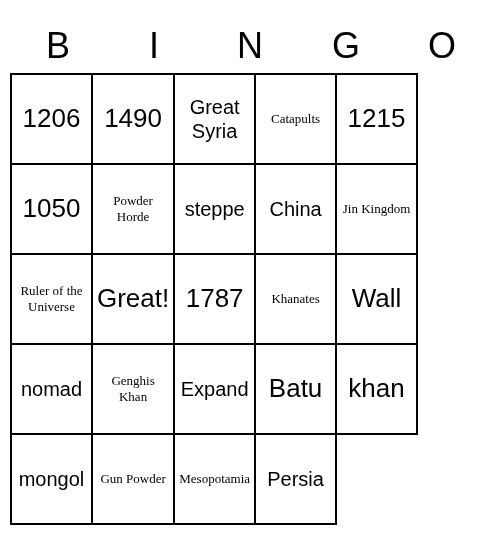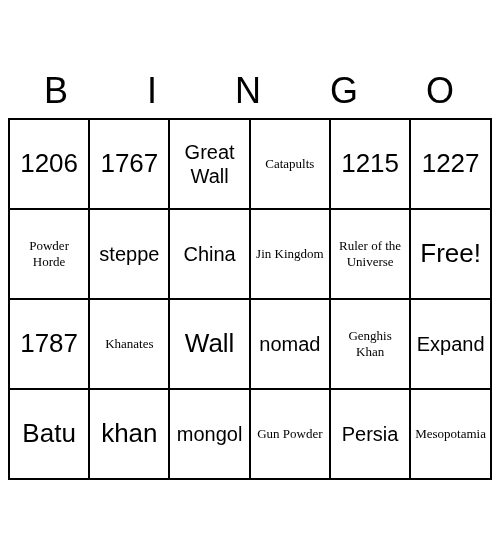--- a/index.html
+++ b/index.html
@@ -28,24 +28,24 @@
       flex: 1;
       text-align: center;
       font-size: 36px;
       font-weight: normal;
       padding: 6px 0;
       border: none;
     }
 
     .bingo-grid {
       display: grid;
-      grid-template-columns: repeat(6, 1fr);
+      grid-template-columns: repeat(5, 1fr);
       border-top: 2px solid #000;
       border-left: 2px solid #000;
-      width: 484px;
+      width: 408px;
     }
 
     .bingo-cell {
       border-right: 2px solid #000;
       border-bottom: 2px solid #000;
       min-height: 90px;
       display: flex;
       align-items: center;
       justify-content: center;
       text-align: center;
@@ -73,37 +73,37 @@
 <div>
   <div class="bingo-header">
   <div class="bingo-header-cell">B</div>
       <div class="bingo-header-cell">I</div>
       <div class="bingo-header-cell">N</div>
       <div class="bingo-header-cell">G</div>
       <div class="bingo-header-cell">O</div>
     </div>
   <div class="bingo-grid">
   <div class="bingo-cell large-text">1206</div>
-      <div class="bingo-cell large-text">1767</div>
-      <div class="bingo-cell medium-text">Great Wall</div>
+      <div class="bingo-cell large-text">1490</div>
+      <div class="bingo-cell medium-text">Great Syria</div>
       <div class="bingo-cell small-text">Catapults</div>
       <div class="bingo-cell large-text">1215</div>
-      <div class="bingo-cell large-text">1227</div>
+      <div class="bingo-cell large-text">1050</div>
       <div class="bingo-cell small-text">Powder Horde</div>
       <div class="bingo-cell medium-text">steppe</div>
       <div class="bingo-cell medium-text">China</div>
       <div class="bingo-cell small-text">Jin Kingdom</div>
       <div class="bingo-cell small-text">Ruler of the Universe</div>
-      <div class="bingo-cell large-text">Free!</div>
+      <div class="bingo-cell large-text">Great!</div>
       <div class="bingo-cell large-text">1787</div>
       <div class="bingo-cell small-text">Khanates</div>
       <div class="bingo-cell large-text">Wall</div>
       <div class="bingo-cell medium-text">nomad</div>
       <div class="bingo-cell small-text">Genghis Khan</div>
       <div class="bingo-cell medium-text">Expand</div>
       <div class="bingo-cell large-text">Batu</div>
       <div class="bingo-cell large-text">khan</div>
       <div class="bingo-cell medium-text">mongol</div>
       <div class="bingo-cell small-text">Gun Powder</div>
+      <div class="bingo-cell small-text">Mesopotamia</div>
       <div class="bingo-cell medium-text">Persia</div>
-      <div class="bingo-cell small-text">Mesopotamia</div>
     </div>
 </div>
 
 </body></html>

